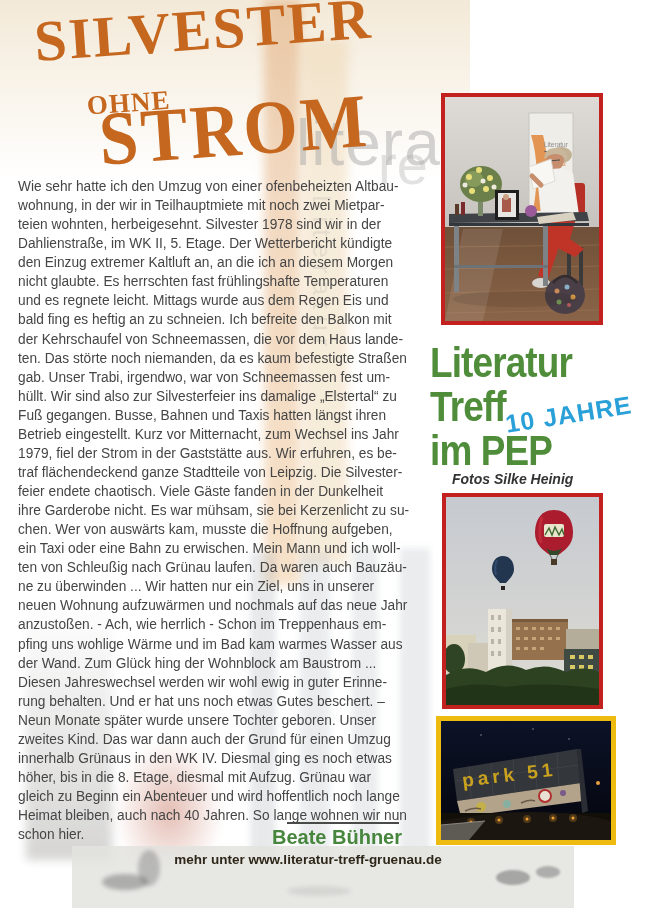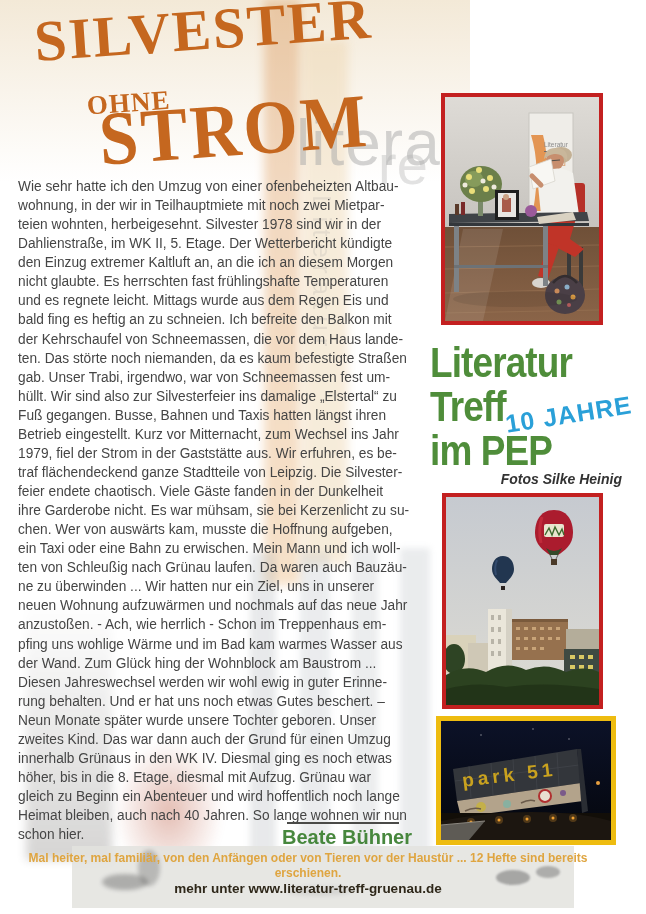--- a/index.html
+++ b/index.html
@@ -41,35 +41,35 @@
   .t1{position:absolute;left:12px;top:2px;font-size:58px;letter-spacing:2px;}
   .t2{position:absolute;left:60px;top:88px;font-size:27px;letter-spacing:1px;}
   .t3{position:absolute;left:70px;top:94px;font-size:76px;letter-spacing:3px;
       transform:scaleX(.92);transform-origin:left top;}
 
   
   .body-text{position:absolute;left:18px;top:176px;width:474px;z-index:2;
     font-size:15.5px;line-height:19.07px;color:var(--body_text,#454545);
     transform:scaleX(.885);transform-origin:0 0;white-space:nowrap;}
   .sig-rule{position:absolute;left:287px;top:822px;width:112px;border-top:2px solid #4a4a48;z-index:2;}
-  .author{position:absolute;left:272px;top:826px;width:150px;text-align:center;z-index:2;
+  .author{position:absolute;left:272px;top:826px;width:150px;z-index:2;
     font-weight:bold;font-size:20px;color:var(--author_green,#47873d);}
 
   
   .photo{position:absolute;z-index:3;box-sizing:border-box;background:#888;}
   .photo svg{display:block;width:100%;height:100%;}
   .photo1{left:441px;top:93px;width:162px;height:232px;border:4px solid var(--border_red,#c32020);}
   .photo2{left:442px;top:493px;width:161px;height:216px;border:4px solid var(--border_red,#c32020);}
   .photo3{left:436px;top:716px;width:180px;height:129px;border:5px solid var(--border_yellow,#eebc10);}
   .heading{position:absolute;left:430px;top:341px;z-index:2;font-weight:bold;font-size:42px;
     line-height:44px;color:var(--heading_green,#4f8d3a);letter-spacing:-1px;
     transform:scaleX(.88);transform-origin:0 0;}
   .badge{position:absolute;left:505px;top:400px;z-index:4;font-weight:bold;font-size:25px;
     color:var(--badge_blue,#2aa0d8);transform:rotate(-9deg);letter-spacing:1px;}
-  .credit{position:absolute;left:452px;top:471px;width:170px;text-align:right;z-index:2;
+  .credit{position:absolute;left:452px;top:471px;width:170px;text-align:left;z-index:2;
     font-style:italic;font-weight:600;font-size:14px;color:#333;}
 
   
   .footer{position:absolute;left:0;top:851px;width:616px;text-align:center;z-index:3;}
   .f1,.f2{font-size:12px;font-weight:600;color:var(--footer_amber,#dfa540);line-height:14.5px;}
   .f3{font-size:13.5px;font-weight:bold;color:var(--footer_dark,#2e2719);line-height:16px;margin-top:1px;}
 </style>
 </head>
 <body>
 
@@ -338,17 +338,16 @@
             <circle cx="132" cy="97" r="4"></circle>
           </g>
         <circle cx="157" cy="62" r="2" fill="#e8a040"></circle>
       </g>
       <polygon points="0,104 44,100 28,119 0,119" fill="#5e5b55"></polygon>
       <line x1="0" y1="104" x2="44" y2="100" stroke="#8a867e" stroke-width="1"></line>
     </svg>
   </div>
 
   <div class="footer">
-    <div class="f2">Mal heiter, mal familiär, von den Anfängen oder von Tieren vor der Haustür ... 12 Hefte sind bereits erschienen.</div>
     <div class="f3">mehr unter www.literatur-treff-gruenau.de</div>
   </div>
 
 </div>
 
 </body></html>

